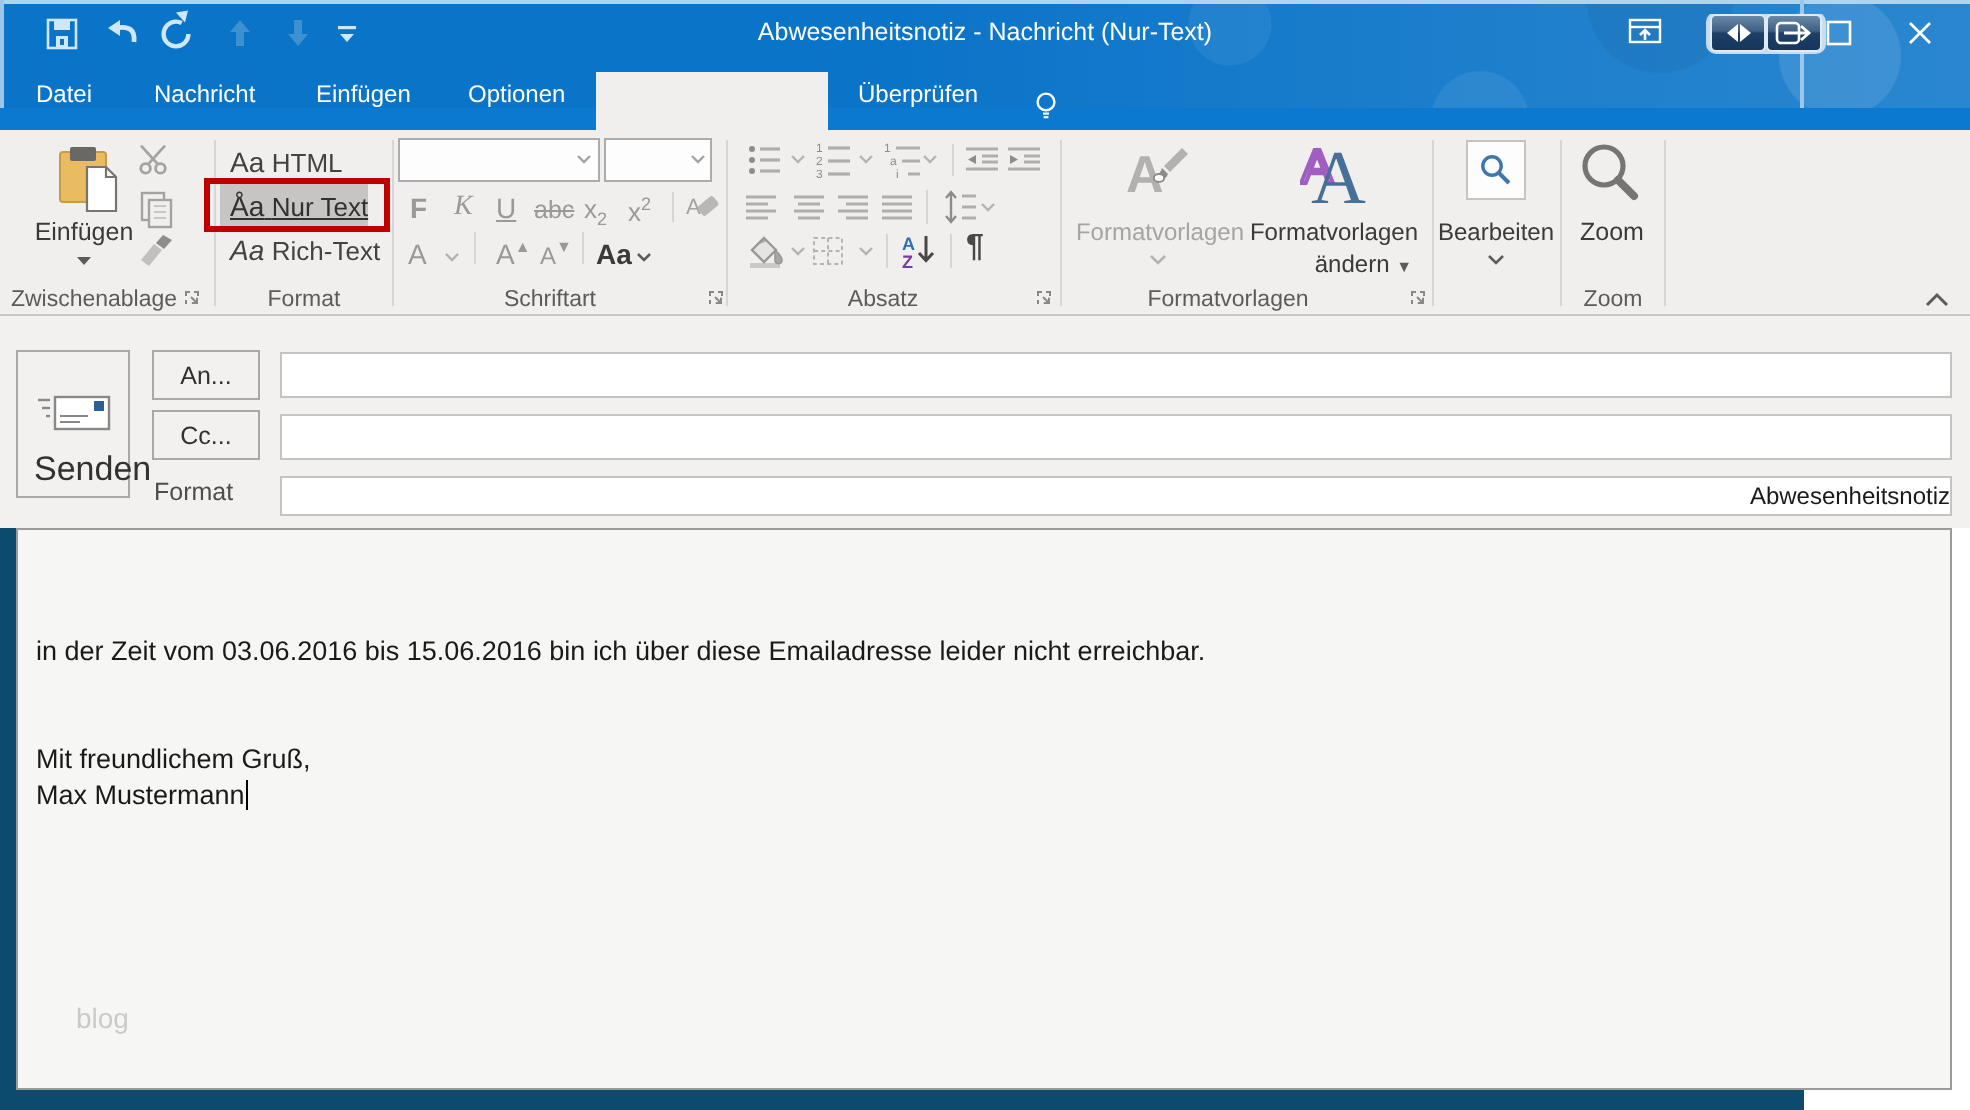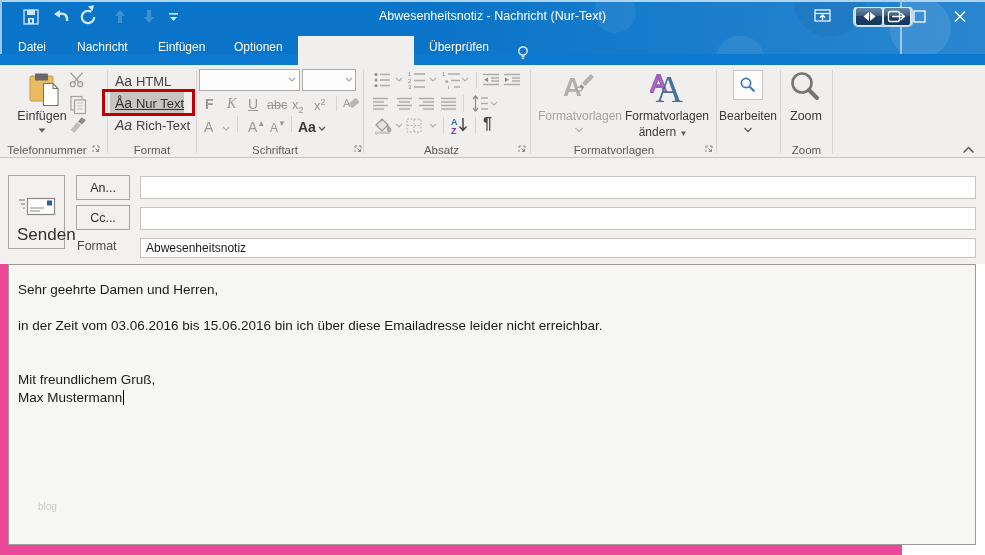--- a/index.html
+++ b/index.html
@@ -1,17 +1,17 @@
 <!DOCTYPE html>
 <html><head>
 <meta charset="utf-8">
 <style>
 * { margin:0; padding:0; box-sizing:border-box; }
 html,body { width:985px; height:555px; overflow:hidden; font-family:"Liberation Sans", sans-serif; }
-#win { position:absolute; top:0; left:0; width:902px; height:555px; background:#ec4899; }
+#win { position:absolute; top:0; left:0; width:902px; height:555px; background:#0c4a6e; }
 
 #blueband { position:absolute; top:0; left:0; width:985px; height:65px; background:#0a74c8; }
 #bandpattern { position:absolute; top:0; left:440px; width:545px; height:65px;
   background:
     radial-gradient(circle 50px at 480px 28px, rgba(255,255,255,.10) 60%, rgba(255,255,255,0) 62%),
     radial-gradient(circle 40px at 300px 60px, rgba(255,255,255,.07) 60%, rgba(255,255,255,0) 62%),
     radial-gradient(circle 34px at 175px 12px, rgba(255,255,255,.06) 60%, rgba(255,255,255,0) 62%),
     radial-gradient(circle 60px at 390px 0px, rgba(0,0,0,.05) 60%, rgba(0,0,0,0) 62%),
     linear-gradient(90deg, rgba(255,255,255,0) 0%, rgba(255,255,255,.08) 55%, rgba(255,255,255,.13) 100%);
 }
@@ -27,21 +27,21 @@
 #seltab span { position:absolute; top:8px; width:100%; text-align:center; color:#1f72b8; font-size:12px;margin-top:31px; }
 
 #ribbon { position:absolute; top:65px; left:0; width:985px; height:93px; background:#f0efed; border-bottom:1px solid #c8c6c4; }
 .gsep { position:absolute; top:5px; width:1px; height:83px; background:#d8d6d4; }
 .glabel { position:absolute; top:79px; font-size:11.5px; color:#5d5b59; text-align:center; }
 .dlaunch { position:absolute; top:80px; width:9px; height:9px; }
 .fnt { position:absolute; color:#9b9997; }
 
 #composehead { position:absolute; top:158px; left:0; width:985px; height:106px; background:#f2f1ef; }
 .hbtn { position:absolute; background:#f2f1ef; border:1px solid #a9a8a7; color:#323130; font-size:12.5px; text-align:center; }
-.hfield { position:absolute; left:140px; width:836px; background:#fff; border:1px solid #c5c4c3; }
+.hfield { position:absolute; left:140px; width:836px; background:#fff; border:1px solid #c5c4c3;text-align:right; }
 
 #msgbody { position:absolute; top:264px; left:8px; width:968px; height:281px; background:#f6f6f5; border:1px solid #9b9a99; }
 #msgbody .t { position:absolute; left:9px; color:#1b1a19; font-size:13.5px; white-space:pre; }
 </style>
 </head>
 <body>
 <div id="win">
   <div id="blueband"></div>
   <div id="bandpattern"></div>
   <div id="bandtop"></div>
@@ -151,21 +151,21 @@
     <svg class="dlaunch" style="left:92px;" width="9" height="9" viewBox="0 0 9 9">
       <path d="M 1 3 L 1 1 L 3 1 M 5 1 L 7 1 L 7 3 M 1 5 L 1 7" fill="none" stroke="#8a8886" stroke-width="1"></path>
       <path d="M 3.5 3.5 l 3 3 m 0 -2.6 v 2.6 h -2.6" fill="none" stroke="#8a8886" stroke-width="1"></path>
     </svg>
     
     <div style="position:absolute; left:110px; top:27px; width:74px; height:23px; background:#c6c5c4;"></div>
     <div style="position:absolute; left:102px; top:24px; width:93px; height:27px; border:3px solid #c00000;"></div>
     <div style="position:absolute; left:115px; top:8px; font-size:13.5px; color:#444342;"><span style="font-size:14px;">Aa</span> <span style="font-size:13px;">HTML</span></div>
     <div style="position:absolute; left:115px; top:30px; font-size:13.5px; color:#32312f;text-decoration:underline;"><span style="font-size:14px;">Åa</span> <span style="font-size:13px;">Nur Text</span></div>
     <div style="position:absolute; left:115px; top:52px; font-size:13.5px; color:#444342;"><span style="font-size:14px; font-style:italic;">Aa</span> <span style="font-size:13px;">Rich-Text</span></div>
-    <div class="glabel" style="left:2px; width:90px;">Telefonnummer</div>
+    <div class="glabel" style="left:2px; width:90px;">Zwischenablage</div>
     <div class="glabel" style="left:108px; width:88px;">Format</div>
     
     <div style="position:absolute; left:199px; top:4px; width:101px; height:22px; background:#fdfdfd; border:1px solid #aeacaa;"></div>
     <svg style="position:absolute; left:288px; top:12px;" width="8" height="6" viewBox="0 0 8 6">
         <path d="M 1 1 l 3 3 l 3 -3" fill="none" stroke="#a5a3a1" stroke-width="1.2"></path>
       </svg>
     <div style="position:absolute; left:302px; top:4px; width:54px; height:22px; background:#fdfdfd; border:1px solid #aeacaa;"></div>
     <svg style="position:absolute; left:345px; top:12px;" width="8" height="6" viewBox="0 0 8 6">
         <path d="M 1 1 l 3 3 l 3 -3" fill="none" stroke="#a5a3a1" stroke-width="1.2"></path>
       </svg>
@@ -335,21 +335,21 @@
     </svg>
     <div style="position:absolute; left:533px; top:44px; width:94px; text-align:center; font-size:12px; color:#a6a4a2;">Formatvorlagen</div>
     <svg style="position:absolute; left:574px; top:62px;" width="10" height="6" viewBox="0 0 10 6">
         <path d="M 1.5 1 l 3.5 3.5 L 8.5 1" fill="none" stroke="#b5b3b1" stroke-width="1.3"></path>
       </svg>
     <svg style="position:absolute; left:650px; top:8px;" width="36" height="34" viewBox="0 0 36 34">
       <text x="0.5" y="18.5" font-size="24" fill="none" stroke="#a05fc0" stroke-width="2" font-family="Liberation Sans">A</text>
       <text x="5.5" y="28.5" font-size="38" fill="#477099" font-family="Liberation Serif">A</text>
     </svg>
     <div style="position:absolute; left:620px; top:44px; width:94px; text-align:center; font-size:12px; color:#3b3a39;">Formatvorlagen</div>
-    <div style="position:absolute; left:620px; top:60px; width:86px; text-align:center; font-size:12px; color:#3b3a39;">ändern <span style="font-size:8px; color:#5d5b59;">▼</span></div>
+    <div style="position:absolute; left:620px; top:60px; width:86px; text-align:right; font-size:12px; color:#3b3a39;">ändern <span style="font-size:8px; color:#5d5b59;">▼</span></div>
     <svg class="dlaunch" style="left:705px;" width="9" height="9" viewBox="0 0 9 9">
       <path d="M 1 3 L 1 1 L 3 1 M 5 1 L 7 1 L 7 3 M 1 5 L 1 7" fill="none" stroke="#8a8886" stroke-width="1"></path>
       <path d="M 3.5 3.5 l 3 3 m 0 -2.6 v 2.6 h -2.6" fill="none" stroke="#8a8886" stroke-width="1"></path>
     </svg>
     
     <div style="position:absolute; left:733px; top:5px; width:30px; height:30px; background:#fdfdfd; border:1px solid #c6c4c2;"></div>
     <svg style="position:absolute; left:739px; top:11px;" width="18" height="18" viewBox="0 0 18 18">
       <circle cx="7" cy="7" r="4.6" fill="none" stroke="#3f77ad" stroke-width="1.7"></circle>
       <line x1="10.5" y1="10.5" x2="15.5" y2="15.5" stroke="#3f77ad" stroke-width="2"></line>
     </svg>
@@ -388,19 +388,18 @@
     <div style="position:absolute; left:17px; top:67px; width:47px; text-align:center; font-size:17px; color:#323130;">Senden</div>
     <div class="hbtn" style="left:76px; top:17px; width:54px; height:25px; line-height:24px;">An...</div>
     <div class="hbtn" style="left:76px; top:47px; width:54px; height:25px; line-height:24px;">Cc...</div>
     <div style="position:absolute; left:77px; top:81px; font-size:12.5px; color:#4f4d4b;">Format</div>
     <div class="hfield" style="top:18px; height:23px;"></div>
     <div class="hfield" style="top:49px; height:23px;"></div>
     <div class="hfield" style="top:80px; height:20px; font-size:12px; color:#1b1a19; padding:2px 0 0 5px;">Abwesenheitsnotiz</div>
   </div>
 
   <div id="msgbody">
-    <div class="t" style="top:17px;">Sehr geehrte Damen und Herren,</div>
     <div class="t" style="top:53px;">in der Zeit vom 03.06.2016 bis 15.06.2016 bin ich über diese Emailadresse leider nicht erreichbar.</div>
     <div class="t" style="top:107px;">Mit freundlichem Gruß,</div>
     <div class="t" style="top:125px;">Max Mustermann<span style="border-right:1px solid #000; margin-left:1px;">​</span></div>
-    <div style="position:absolute; left:29px; top:236px; font-size:10px; color:#cbcac9;">blog</div>
+    <div style="position:absolute; left:29px; top:236px; font-size:14px; color:#cbcac9;">blog</div>
   </div>
 </div>
 
 </body></html>

